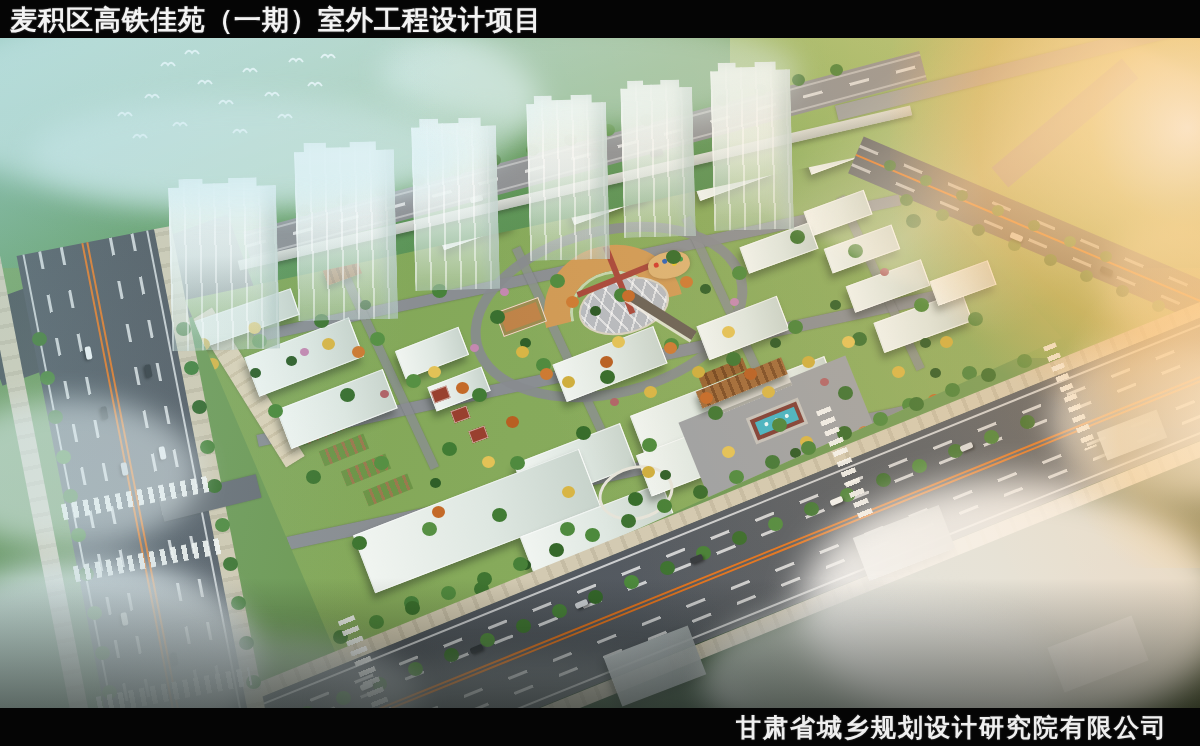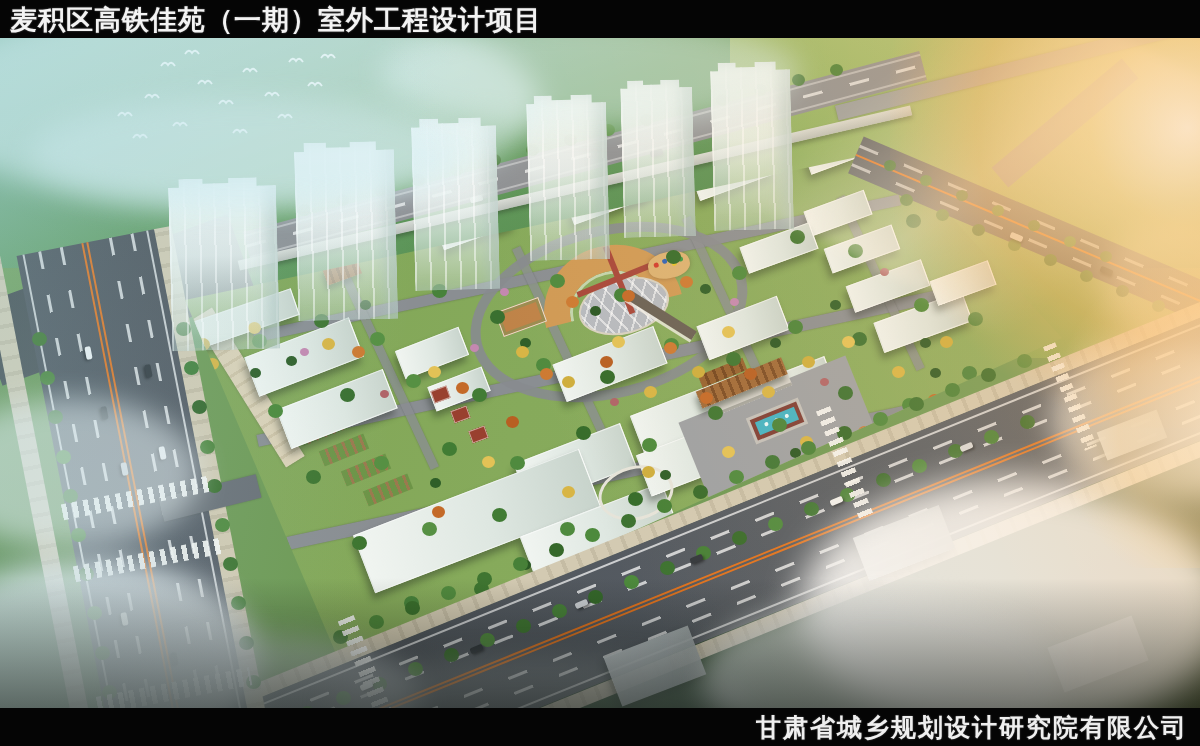--- a/index.html
+++ b/index.html
@@ -3,21 +3,21 @@
 <meta charset="utf-8">
 <style>
   html,body{margin:0;padding:0;background:#000;}
   #frame{position:relative;width:1200px;height:746px;background:#a3a3a3;overflow:hidden;
          font-family:"Liberation Serif","DejaVu Serif",serif;}
   .abs{position:absolute;}
   #topbar{left:0;top:0;width:1200px;height:38px;background:#050505;z-index:60;}
   #topbar .t{position:absolute;left:10px;top:2px;font-size:27px;font-weight:600;color:#f3f3f3;
              letter-spacing:1px;white-space:nowrap;text-shadow:0 0 2px rgba(255,255,255,.35);}
   #botbar{left:0;top:708px;width:1200px;height:38px;background:#050505;z-index:60;}
-  #botbar .t{position:absolute;right:12px;top:3px;font-size:25px;font-weight:600;color:#efefef;
+  #botbar .t{position:absolute;right:32px;top:3px;font-size:25px;font-weight:600;color:#efefef;
              letter-spacing:2px;white-space:nowrap;text-shadow:0 0 2px rgba(255,255,255,.3);}
   #scene{position:absolute;left:0;top:38px;width:1200px;height:670px;overflow:hidden;background:#6f9a55;}
   .bldg{background:linear-gradient(100deg,#f1f5f1,#dee7e1 55%,#c7d3cb);
         border:1px solid rgba(255,255,255,.6);box-shadow:-4px 5px 7px rgba(25,35,25,.38);}
   .gbldg{background:linear-gradient(115deg,#c9d0d2,#aeb6b8 60%,#99a1a3);
          box-shadow:-4px 5px 8px rgba(15,25,18,.5);opacity:.92;}
   .street{background:#8a8e92;box-shadow:0 0 2px rgba(60,65,60,.45);}
   .tower{background-image:repeating-linear-gradient(90deg,rgba(255,255,255,.5) 0 2px,rgba(255,255,255,0) 2px 15px),
          linear-gradient(180deg,rgba(252,254,253,.97) 0%,rgba(238,245,243,.9) 45%,rgba(224,236,232,.62) 75%,rgba(208,224,218,.36) 100%);
          box-shadow:inset -12px 0 14px rgba(168,190,184,.55),-6px 9px 16px rgba(40,60,50,.28);

